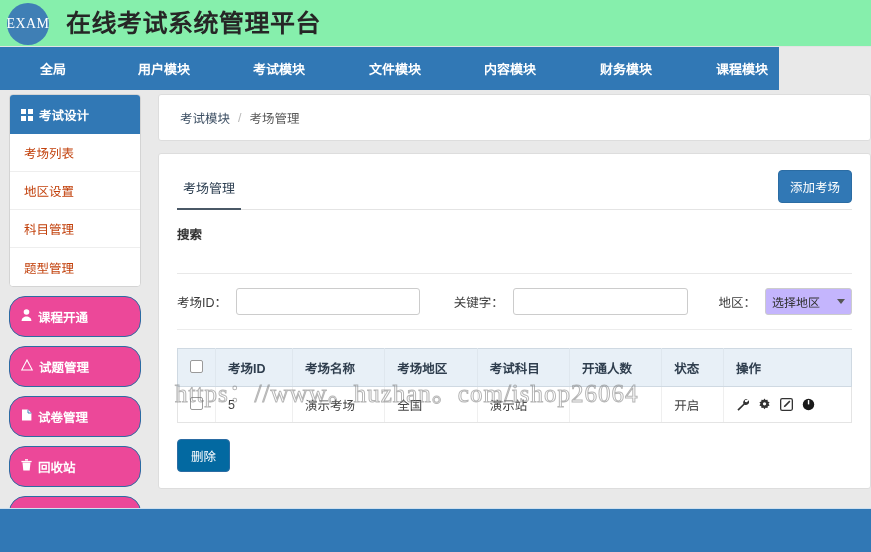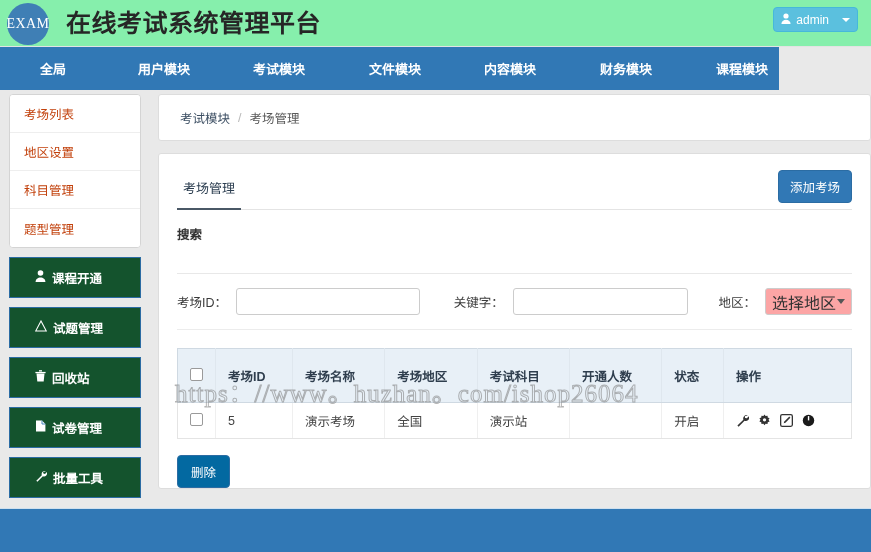--- a/index.html
+++ b/index.html
@@ -88,24 +88,24 @@
     cursor: pointer;
   }
   .panel-head .pi { display: inline-flex; }
   .side-link {
     height: 38px; display: flex; align-items: center;
     padding: 0 14px; font-size: 12.5px; color: #c2410c;
     border-bottom: 1px solid #eeeeee; cursor: pointer; background: #fff;
   }
   .side-link:last-child { border-bottom: none; }
   .solid-item {
-    background: #14532d; color: #ffffff;
-    border: 1px solid #2b6ca3; border-radius: 0;
+    background: #ec4899; color: #ffffff;
+    border: 1px solid #2b6ca3; border-radius: 16px;
     height: 41px; display: flex; align-items: center; gap: 6px;
-    padding: 0 25px; margin-bottom: 9px;
+    padding: 0 11px; margin-bottom: 9px;
     font-size: 12.5px; font-weight: bold; cursor: pointer;
   }
 
   
   .content {
     position: absolute; left: 158px; top: 0; width: 713px; bottom: 0;
   }
   .crumb-card {
     background: #ffffff; border: 1px solid #dddddd; border-radius: 3px;
     height: 47px; display: flex; align-items: center; padding: 0 21px;
@@ -150,39 +150,39 @@
   .field-label { font-size: 12.5px; color: #3a3a3a; margin-right: 9px; white-space: nowrap; }
   .txt-input {
     height: 27px; border: 1px solid #ccc; border-radius: 3px;
     background: #fff; font-size: 12px; padding: 0 7px;
     font-family: "Liberation Sans", sans-serif; color: #333;
   }
   .in-id { width: 186px; margin-right: 34px; }
   .in-kw { width: 178px; margin-right: 30px; }
   .sel {
     height: 27px; width: 88px; border: 1px solid #ccc; border-radius: 3px;
-    background: #fca5a5; font-size: 16px; padding: 0 6px; color: #333;
+    background: #c4b5fd; font-size: 12px; padding: 0 6px; color: #333;
     font-family: "Liberation Sans", sans-serif;
     display: flex; align-items: center; justify-content: space-between;
     cursor: pointer;
   }
   .sel .caret-d {
     width: 0; height: 0;
     border-left: 4px solid transparent; border-right: 4px solid transparent;
     border-top: 5px solid #555;
   }
 
   
   table.grid {
     margin: 18px 18px 0 18px; width: calc(100% - 36px);
     border-collapse: collapse; font-size: 12.5px;
   }
   table.grid thead th {
     background: #e8f0f7; color: #2f3e4e; font-weight: bold;
-    text-align: left; height: 54px; padding: 0 12px;
+    text-align: left; height: 38px; padding: 0 12px;
     border-top: 1px solid #cfd9e2; border-bottom: 1px solid #cfd9e2;
     border-right: 1px solid #dfe7ee;
     white-space: nowrap;
   }
   table.grid thead th:first-child { border-left: 1px solid #cfd9e2; width: 36px; }
   table.grid thead th:last-child { border-right: 1px solid #cfd9e2; }
   table.grid tbody td {
     height: 36px; padding: 0 12px; color: #444;
     border-bottom: 1px solid #e4e4e4; border-right: 1px solid #efefef;
     background: #fff; white-space: nowrap;
@@ -226,47 +226,48 @@
 </head>
 <body>
 
 <div class="topbar">
   <div class="logo-wrap">
     <div class="logo-circle">
       <span>EXAM</span>
     </div>
   </div>
   <div class="brand-title">在线考试系统管理平台</div>
-  <div class="admin-btn">
-    <span class="user-glyph">
-      <svg width="10" height="11" viewBox="0 0 10 11">
-          <circle cx="5" cy="3" r="2.6" fill="#fff"></circle>
-          <path d="M0.4 11c0-2.6 2.1-4.2 4.6-4.2S9.6 8.4 9.6 11z" fill="#fff"></path>
-        </svg>
-    </span>
-    <span>admin</span>
-    <span class="caret"></span>
-  </div>
 </div>
 
 <div class="navbar">
   <div class="nav-item" style="margin-left:30px">全局</div>
   <div class="nav-item" style="margin-left:52px">用户模块</div>
   <div class="nav-item" style="margin-left:43px">考试模块</div>
   <div class="nav-item" style="margin-left:44px">文件模块</div>
   <div class="nav-item" style="margin-left:43px">内容模块</div>
   <div class="nav-item" style="margin-left:44px">财务模块</div>
   <div class="nav-item" style="margin-left:44px">课程模块</div>
 </div>
 
 <div class="page">
 
   <div class="sidebar">
 
     <div class="panel">
+      <div class="panel-head">
+        <span class="pi">
+          <svg width="12" height="12" viewBox="0 0 12 12">
+              <rect x="0" y="0" width="5" height="5" fill="#fff"></rect>
+              <rect x="7" y="0" width="5" height="5" fill="#fff"></rect>
+              <rect x="0" y="7" width="5" height="5" fill="#fff"></rect>
+              <rect x="7" y="7" width="5" height="5" fill="#fff"></rect>
+            </svg>
+        </span>
+        <span>考试设计</span>
+      </div>
       <div class="side-link">考场列表</div>
       <div class="side-link">地区设置</div>
       <div class="side-link">科目管理</div>
       <div class="side-link">题型管理</div>
     </div>
 
     <div class="solid-item">
       <span class="pi">
         <svg width="11" height="12" viewBox="0 0 11 12">
             <circle cx="5.5" cy="3" r="2.8" fill="#fff"></circle>
@@ -276,41 +277,41 @@
       <span>课程开通</span>
     </div>
 
     <div class="solid-item">
       <span class="pi">
         <svg width="12" height="12" viewBox="0 0 12 12">
             <path d="M6 1 L11.3 11 L0.7 11 Z" fill="none" stroke="#fff" stroke-width="1.1"></path>
           </svg>
       </span>
       <span>试题管理</span>
+    </div>
+
+    <div class="solid-item">
+      <span class="pi">
+        <svg width="11" height="12" viewBox="0 0 11 12">
+            <path d="M1 0.6 h6 l3.4 3.4 v7.4 h-9.4 z" fill="#fff"></path>
+            <path d="M7 0.6 v3.4 h3.4" fill="none" stroke="#3178b5" stroke-width=".9"></path>
+          </svg>
+      </span>
+      <span>试卷管理</span>
     </div>
 
     <div class="solid-item">
       <span class="pi">
         <svg width="11" height="12" viewBox="0 0 11 12">
             <rect x="0.4" y="1.9" width="10.2" height="1.3" fill="#fff"></rect>
             <rect x="4" y="0.2" width="3" height="1.3" fill="#fff"></rect>
             <path d="M1.5 3.6 h8 l-0.8 8 h-6.4 z" fill="#fff"></path>
           </svg>
       </span>
       <span>回收站</span>
-    </div>
-
-    <div class="solid-item">
-      <span class="pi">
-        <svg width="11" height="12" viewBox="0 0 11 12">
-            <path d="M1 0.6 h6 l3.4 3.4 v7.4 h-9.4 z" fill="#fff"></path>
-            <path d="M7 0.6 v3.4 h3.4" fill="none" stroke="#3178b5" stroke-width=".9"></path>
-          </svg>
-      </span>
-      <span>试卷管理</span>
     </div>
 
     <div class="solid-item">
       <span class="pi">
         <svg width="12" height="12" viewBox="0 0 12 12">
             <path d="M11 1.2a3.2 3.2 0 0 0-4.2 4l-5.5 5.5 1.1 1.1 5.5-5.5a3.2 3.2 0 0 0 4-4.2L10 3.9 8.4 3.6 8.1 2z" fill="#fff"></path>
           </svg>
       </span>
       <span>批量工具</span>
     </div>

